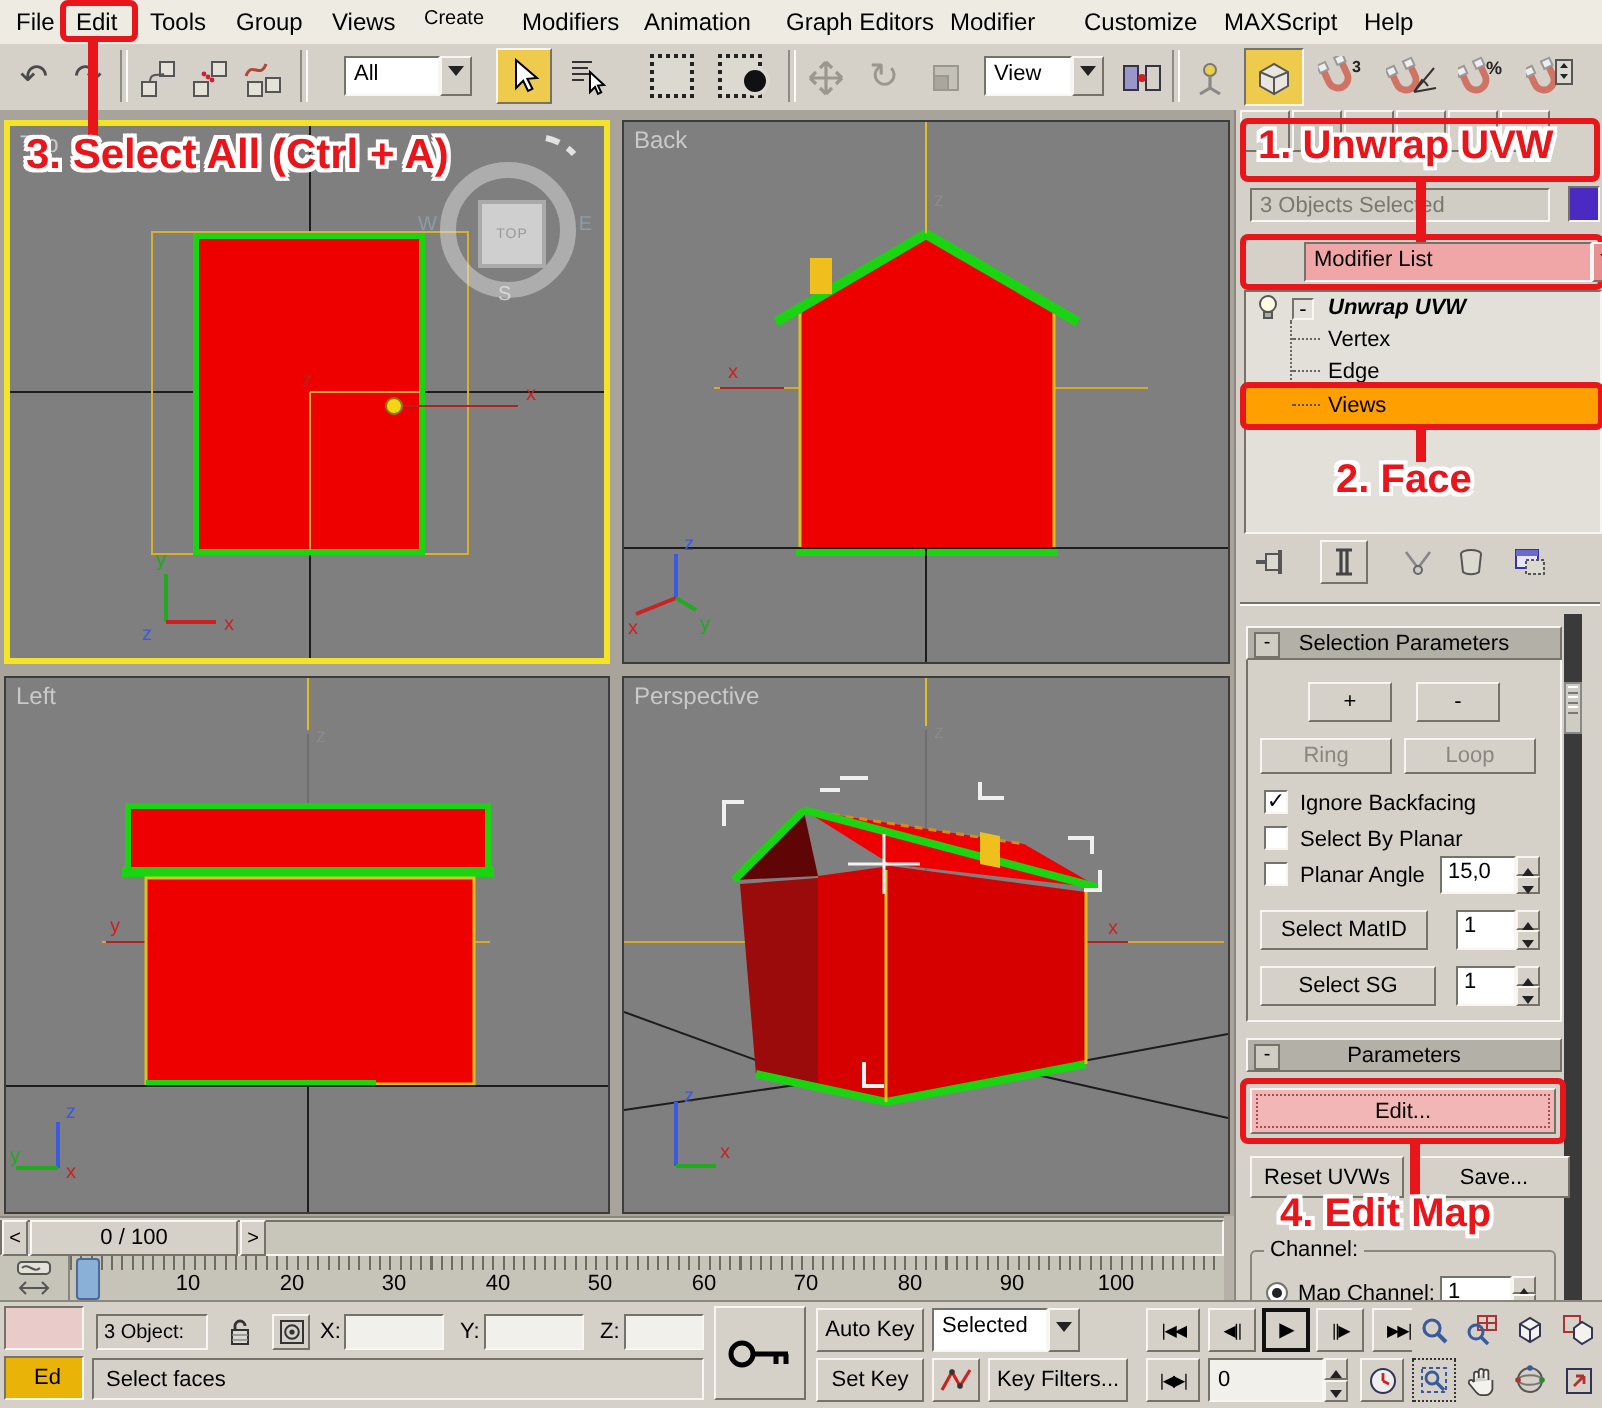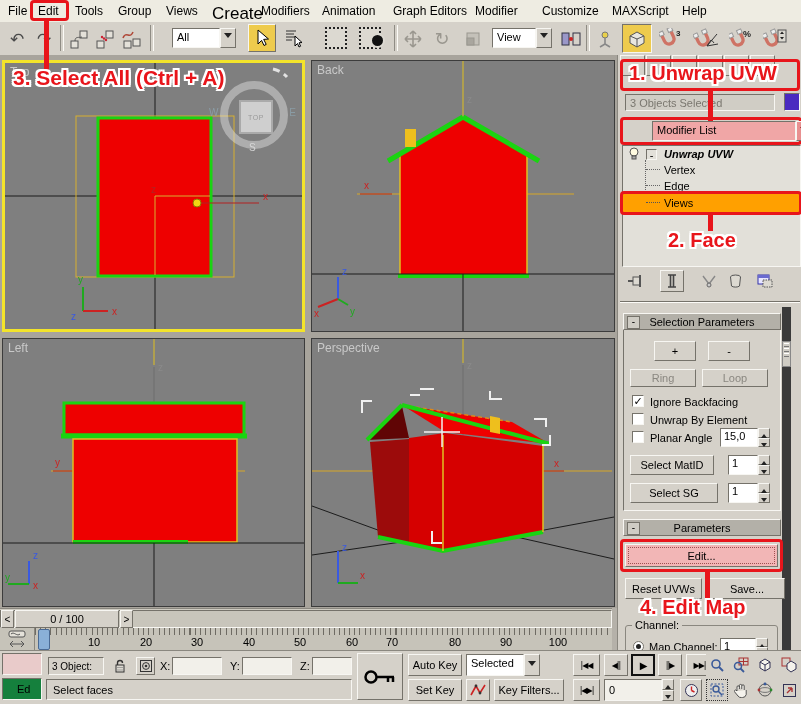--- a/index.html
+++ b/index.html
@@ -40,21 +40,21 @@
 <body>
 
 <div class="root">
 
   <div class="abs" style="left:0;top:0;width:801px;height:22px;background:#eeece2;border-bottom:1px solid #9a9789;">
     <span class="lbl" style="left:8px;top:4px;font-size:12px;">File</span>
     <span class="lbl" style="left:38px;top:4px;font-size:12px;">Edit</span>
     <span class="lbl" style="left:75px;top:4px;font-size:12px;">Tools</span>
     <span class="lbl" style="left:118px;top:4px;font-size:12px;">Group</span>
     <span class="lbl" style="left:166px;top:4px;font-size:12px;">Views</span>
-    <span class="lbl" style="left:212px;top:4px;font-size:17px;">Create</span>
+    <span class="lbl" style="left:212px;top:4px;font-size:10px;">Create</span>
     <span class="lbl" style="left:261px;top:4px;font-size:12px;">Modifiers</span>
     <span class="lbl" style="left:322px;top:4px;font-size:12px;">Animation</span>
     <span class="lbl" style="left:393px;top:4px;font-size:12px;">Graph Editors</span>
     <span class="lbl" style="left:475px;top:4px;font-size:12px;">Modifier</span>
     <span class="lbl" style="left:542px;top:4px;font-size:12px;">Customize</span>
     <span class="lbl" style="left:612px;top:4px;font-size:12px;">MAXScript</span>
     <span class="lbl" style="left:682px;top:4px;font-size:12px;">Help</span>
     <div class="redframe" style="left:30px;top:0;width:39px;height:21px;"></div>
   </div>
 
@@ -352,31 +352,31 @@
         </svg>
     </div>
     <div style="position:absolute;left:35px;top:0;width:577px;height:7px;background-image:repeating-linear-gradient(to right,#6e6b63 0,#6e6b63 1px,transparent 1px,transparent 5.15px);"></div>
     <span class="lbl" style="left:43px;top:8px;transform:translateX(-50%);">0</span>
     <span class="lbl" style="left:94px;top:8px;transform:translateX(-50%);">10</span>
     <span class="lbl" style="left:146px;top:8px;transform:translateX(-50%);">20</span>
     <span class="lbl" style="left:197px;top:8px;transform:translateX(-50%);">30</span>
     <span class="lbl" style="left:249px;top:8px;transform:translateX(-50%);">40</span>
     <span class="lbl" style="left:300px;top:8px;transform:translateX(-50%);">50</span>
     <span class="lbl" style="left:352px;top:8px;transform:translateX(-50%);">60</span>
-    <span class="lbl" style="left:392px;top:8px;transform:translateX(-50%);">70</span>
+    <span class="lbl" style="left:403px;top:8px;transform:translateX(-50%);">70</span>
     <span class="lbl" style="left:455px;top:8px;transform:translateX(-50%);">80</span>
     <span class="lbl" style="left:506px;top:8px;transform:translateX(-50%);">90</span>
     <span class="lbl" style="left:558px;top:8px;transform:translateX(-50%);">100</span>
     <div style="position:absolute;left:38px;top:1px;width:10px;height:19px;background:#8ab0d8;border:1px solid #4a6a94;border-radius:2px;"></div>
   </div>
   <div class="abs" style="left:612px;top:608px;width:5px;height:42px;background:#b5b1a9;"></div>
 
   <div class="abs" style="left:0;top:650px;width:801px;height:54px;background:#d5d1c9;border-top:1px solid #8a877f;">
     <div class="sunk" style="left:2px;top:2px;width:40px;height:22px;background:#e9cbca;"></div>
-    <div class="sunk" style="left:2px;top:27px;width:40px;height:22px;background:#15803d;display:flex;align-items:center;">
+    <div class="sunk" style="left:2px;top:27px;width:40px;height:22px;background:#eab308;display:flex;align-items:center;">
         <span style="padding-left:14px;">Ed</span>
       </div>
     <div class="sunk" style="left:48px;top:6px;width:56px;height:18px;background:#d5d1c9;display:flex;align-items:center;">
         <span style="padding-left:3px;font-size:10px;">3 Object:</span>
       </div>
     <div class="btn" style="left:110px;top:6px;width:19px;height:18px;border-color:#d5d1c9;">
       <svg width="12" height="14" viewBox="0 0 12 14">
           <rect x="2" y="6" width="8" height="7" fill="#dcd9d1" stroke="#333"></rect>
           <path d="M3.5 6 V4 a2.5 2.5 0 0 1 5 0" fill="none" stroke="#333" stroke-width="1.4"></path>
           <path d="M2 8.5 h8 M2 11 h8" stroke="#888" stroke-width="0.7"></path>
@@ -599,21 +599,21 @@
       <span class="collbox">-</span>
       <span>Selection Parameters</span>
     </div>
     <div class="btn" style="left:36px;top:286px;width:42px;height:20px;">+</div>
     <div class="btn" style="left:90px;top:286px;width:42px;height:20px;">-</div>
     <div class="btn gray" style="left:12px;top:314px;width:66px;height:18px;">Ring</div>
     <div class="btn gray" style="left:84px;top:314px;width:66px;height:18px;">Loop</div>
     <span class="cbbox" style="left:14px;top:340px;">✓</span>
     <span class="lbl" style="left:32px;top:341px;">Ignore Backfacing</span>
     <span class="cbbox" style="left:14px;top:358px;"></span>
-    <span class="lbl" style="left:32px;top:359px;">Unwrap By Element</span>
+    <span class="lbl" style="left:32px;top:359px;">Select By Planar</span>
     <span class="cbbox" style="left:14px;top:376px;"></span>
     <span class="lbl" style="left:32px;top:377px;">Planar Angle</span>
     <div class="spinner" style="left:102px;top:373px;width:50px;height:19px;">
       <div class="spinfield">15,0</div>
       <div class="spincol">
           <div class="sup"></div>
           <div class="sdn"></div>
         </div>
     </div>
     <div class="btn" style="left:12px;top:400px;width:84px;height:20px;">Select MatID</div>

